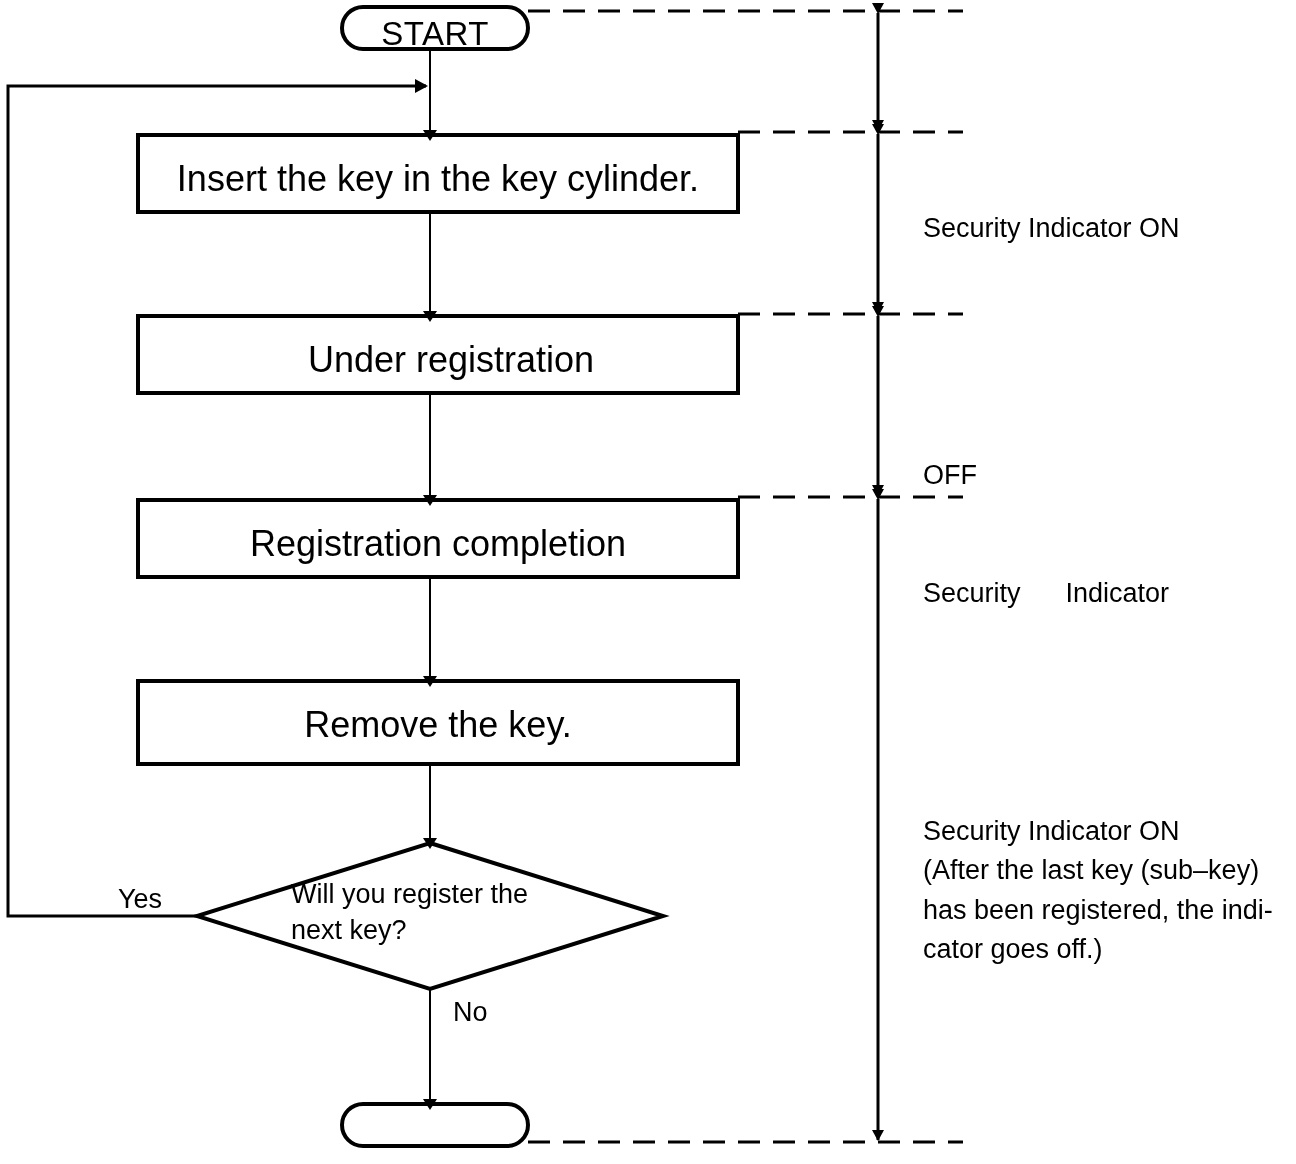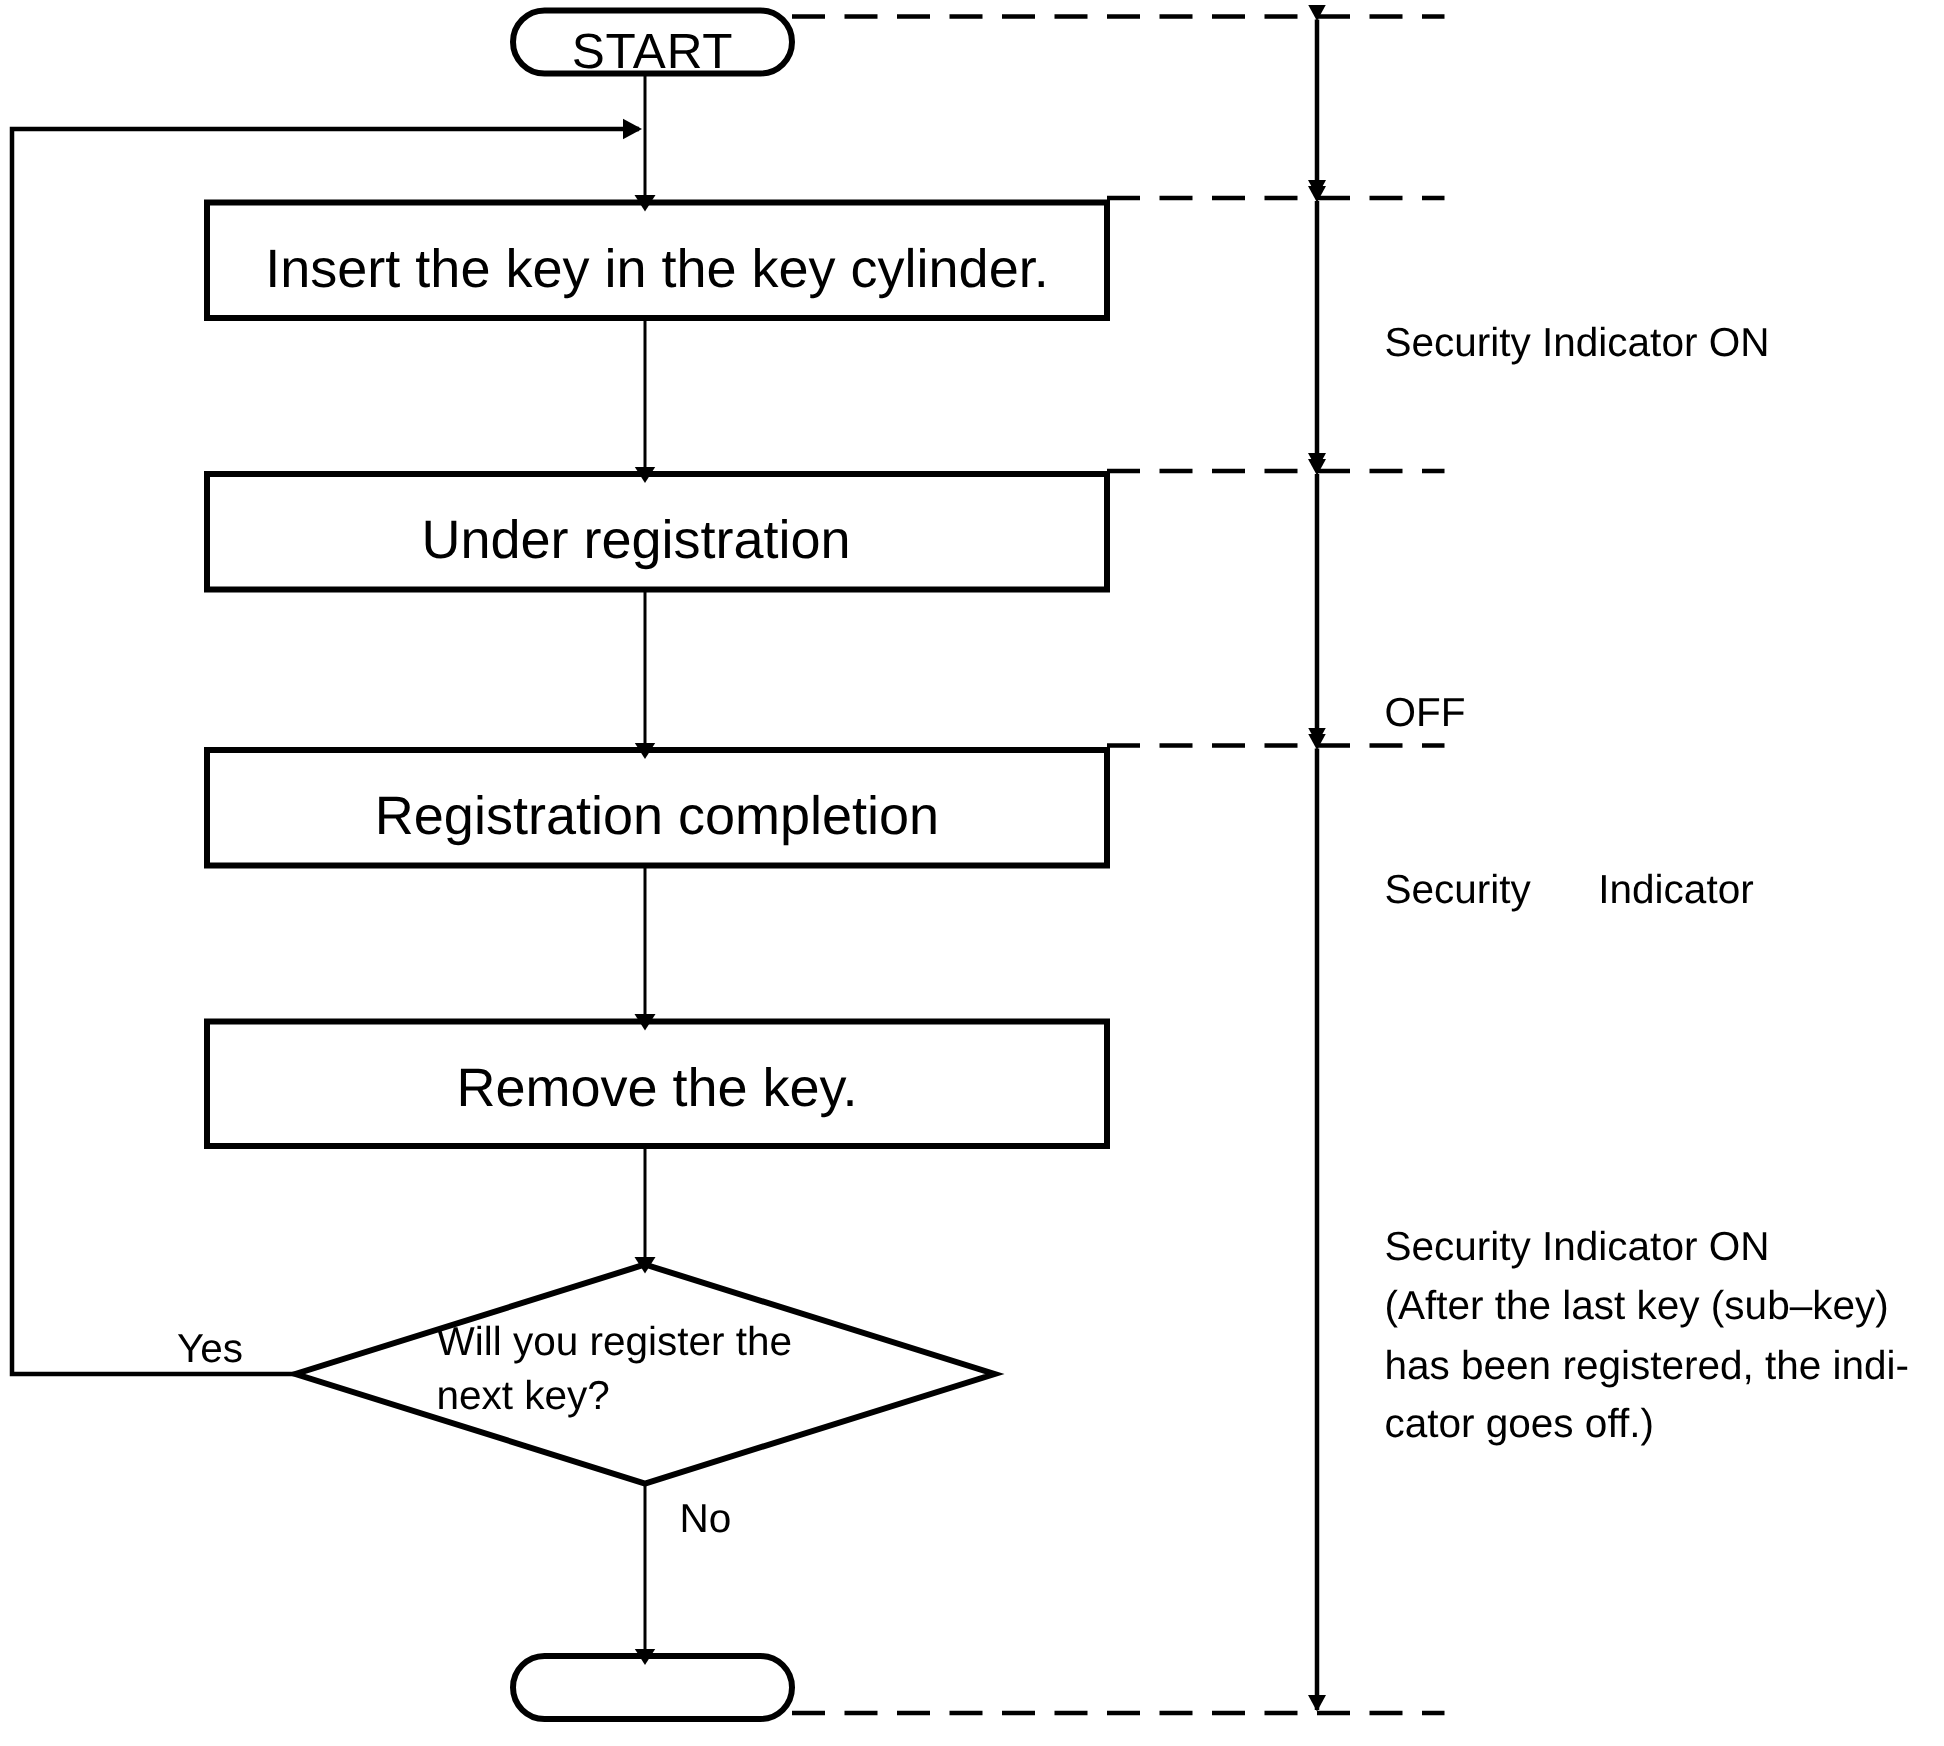--- a/index.html
+++ b/index.html
@@ -118,21 +118,21 @@
     <line x1="878" y1="13" x2="878" y2="130" stroke="#000" stroke-width="3" marker-start="url(#arrowStartUp)" marker-end="url(#arrowStartUp)"></line>
     <line x1="878" y1="134" x2="878" y2="312" stroke="#000" stroke-width="3" marker-start="url(#arrowStartUp)" marker-end="url(#arrowStartUp)"></line>
     <line x1="878" y1="316" x2="878" y2="495" stroke="#000" stroke-width="3" marker-start="url(#arrowStartUp)" marker-end="url(#arrowStartUp)"></line>
     <line x1="878" y1="499" x2="878" y2="1140" stroke="#000" stroke-width="3" marker-start="url(#arrowStartUp)" marker-end="url(#arrowStartUp)"></line>
   </svg>
 
   <div class="node-label term-label" style="left:342px; top:16px; width:186px;">START</div>
 
   <div class="node-label box-label" style="left:138px; top:160px; width:600px;">Insert the key in the key cylinder.</div>
 
-  <div class="node-label box-label" style="left:124px; top:341px; width:600px;">Under registration</div>
+  <div class="node-label box-label" style="left:151px; top:341px; width:600px;">Under registration</div>
 
   <div class="node-label box-label" style="left:138px; top:525px; width:600px;">Registration completion</div>
 
   <div class="node-label box-label" style="left:138px; top:706px; width:600px;">Remove the key.</div>
 
   <div class="diamond-label" style="position:absolute; left:291px; top:876px; width:300px;">
     <div>Will  you  register  the</div>
     <div>next key?</div>
   </div>
 

